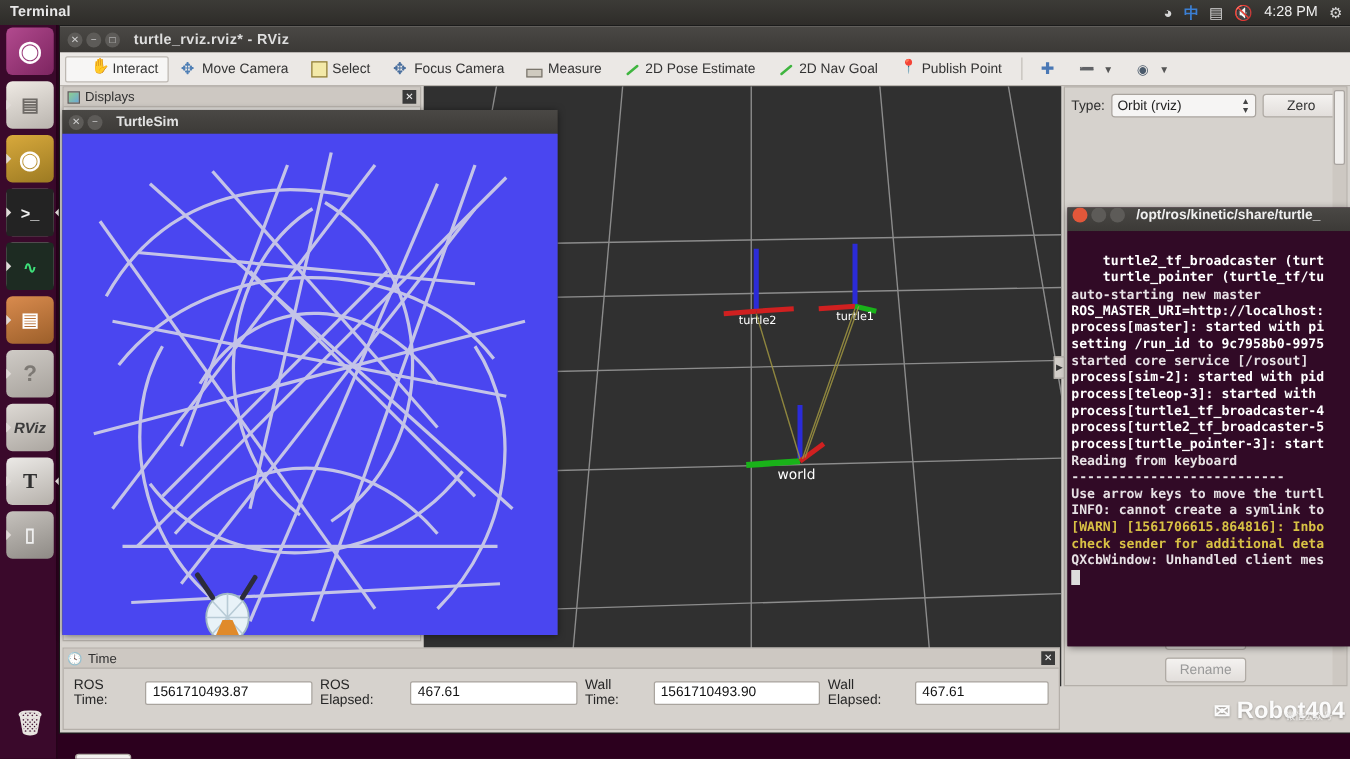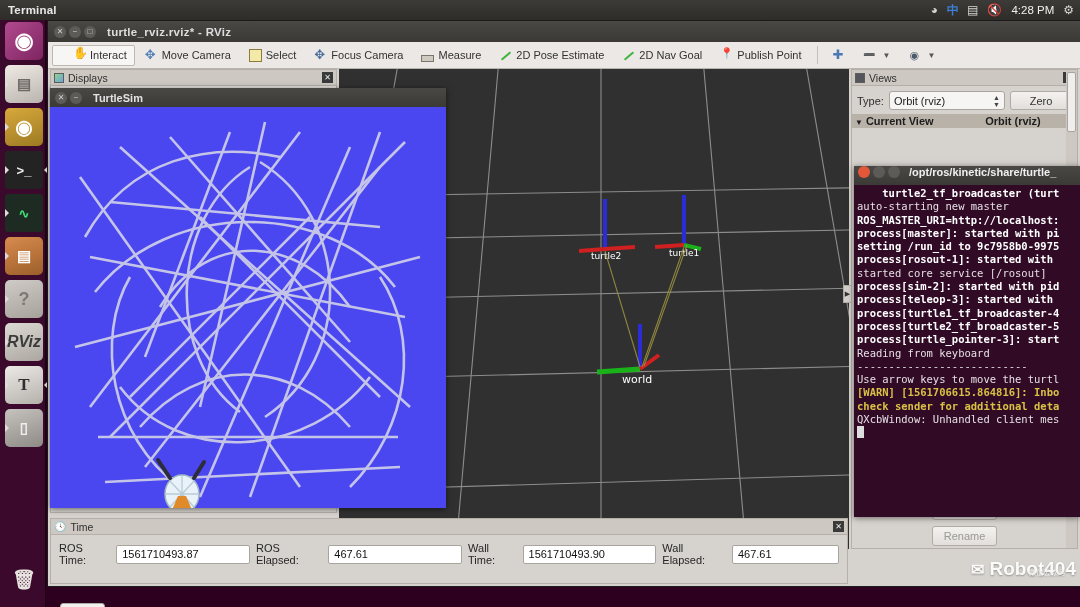--- a/index.html
+++ b/index.html
@@ -152,25 +152,25 @@
 
   
   #terminal {
     position:absolute; left:854px; top:166px; width:226px; height:351px;
     background:#2d0922; box-shadow:0 1px 6px rgba(0,0,0,.5);
   }
   #term-title { height:19px; background:linear-gradient(to bottom,#4a4845,#3c3a37);
     display:flex; align-items:flex-start; padding-left:4px; color:#efefef; font-size:11px; font-weight:bold;
     white-space:nowrap; overflow:hidden;}
   #term-body { position:absolute; left:0; top:19px; width:226px; height:332px;
-    background:#310a26; padding:2px 0 0 3px; overflow:hidden;
+    background:#310a26; padding:18px 0 0 3px; overflow:hidden;
     font-family:"DejaVu Sans Mono","Liberation Mono",monospace; font-size:10.5px; line-height:13.3px;}
   #term-body .ln { white-space:pre; color:#ffffff; font-weight:bold; }
   #term-body .ln.warn { color:#d8c144; }
-  #term-body .ln.plain { font-weight:normal; color:#e6e0e4; }
+  #term-body .ln.plain { font-weight:bold; color:#e6e0e4; }
   #term-cursor { width:7px; height:12px; background:#ddd; display:inline-block; }
   .tw-btn { width:12px;height:12px;border-radius:50%;margin-right:3px;display:inline-block;}
   .tw-close{background:#e2573a;} .tw-min{background:#5d5b58;} .tw-max{background:#5d5b58;}
 
   
   #watermark { position:absolute; right:4px; bottom:27px; display:flex; align-items:center; gap:5px;
     color:#ffffff; font-size:19px; font-weight:bold; text-shadow:0 1px 2px rgba(0,0,0,.35); opacity:.92;}
   #watermark .sub { position:absolute; right:10px; bottom:2px; font-size:7.5px; font-weight:normal; opacity:.8;}
   .wechat { font-size:16px; }
 
@@ -221,21 +221,21 @@
     </div>
     <div class="l-item" style="top:217px;background:linear-gradient(160deg,#d98b4e,#9c5f2a);">
       <div class="gl" style="color:#fff;font-size:15px;">▤</div>
         <span class="l-arrow"></span>
     </div>
     <div class="l-item" style="top:260px;background:linear-gradient(160deg,#cfcbc6,#a6a19b);">
       <div class="gl" style="color:#7d7974;font-size:18px;">?</div>
         <span class="l-arrow"></span>
     </div>
     <div class="l-item" style="top:303px;background:linear-gradient(160deg,#ddd9d4,#aba6a0);">
-      <div class="gl" style="color:#3b3b3b;font-size:16px;font-style:italic;">RViz</div>
+      <div class="gl" style="color:#3b3b3b;font-size:12px;font-style:italic;">RViz</div>
         <span class="l-arrow"></span>
     </div>
     <div class="l-item" style="top:346px;background:linear-gradient(160deg,#eceae7,#b5b0aa);">
       <div class="gl" style="color:#2f2f2f;font-size:17px;font-family:'Liberation Serif',serif;">T</div>
       <span class="l-arrow"></span>
       <span class="l-arrow r"></span>
     </div>
     <div class="l-item" style="top:389px;background:linear-gradient(160deg,#c6c2bd,#8e8a85);">
       <div class="gl" style="color:#efefef;font-size:15px;">▯</div>
         <span class="l-arrow"></span>
@@ -357,39 +357,30 @@
 
           <g stroke="#9a9040" stroke-width="1.1" fill="none" opacity="0.9">
             <path d="M301,298 L266,182"></path>
             <path d="M303,298 L345,178"></path>
             <path d="M305,297 L348,176"></path>
           </g>
         </svg>
       </div>
 
       <div id="views-dock">
-        <div class="dock-header">
-          <span class="dh-ico" style="background:#55555c;"></span>
-          <span>Views</span>
-          <span class="dock-close">✕</span>
-        </div>
         <div class="views-type-row">
           <span class="lbl">Type:</span>
           <div class="combo">
             <span>Orbit (rviz)</span>
             <span class="spin">▲<br>▼</span>
           </div>
           <button class="zero-btn">Zero</button>
         </div>
         <table class="vtable">
           <tbody>
-              <tr class="hdr">
-            <td><span class="tri">▼</span><span>Current View</span></td>
-            <td>Orbit (rviz)</td>
-          </tr>
         </tbody>
           </table>
         <div class="vscroll">
           <div class="thumb"></div>
         </div>
         <div class="hsplit-arrow">▶</div>
         <div id="views-buttons">
           <button class="sbtn dim">Save</button>
           <button class="sbtn dim">Remove</button>
           <button class="sbtn dim">Rename</button>
@@ -485,36 +476,37 @@
 
   <div id="terminal">
     <div id="term-title">
       <span class="tw-btn tw-close"></span>
       <span class="tw-btn tw-min"></span>
       <span class="tw-btn tw-max"></span>
       <span style="margin-left:6px;">/opt/ros/kinetic/share/turtle_</span>
     </div>
     <div id="term-body">
       <div class="ln">    turtle2_tf_broadcaster (turt</div>
+      <div class="ln">    turtle_pointer (turtle_tf/tu</div>
       <div class="ln"></div>
       <div class="ln plain">auto-starting new master</div>
       <div class="ln">ROS_MASTER_URI=http://localhost:</div>
       <div class="ln">process[master]: started with pi</div>
       <div class="ln"></div>
       <div class="ln">setting /run_id to 9c7958b0-9975</div>
-      <div class="ln">process[rosout-1]: started with</div>
       <div class="ln plain">started core service [/rosout]</div>
       <div class="ln">process[sim-2]: started with pid</div>
       <div class="ln">process[teleop-3]: started with</div>
       <div class="ln">process[turtle1_tf_broadcaster-4</div>
       <div class="ln">process[turtle2_tf_broadcaster-5</div>
       <div class="ln">process[turtle_pointer-3]: start</div>
       <div class="ln plain">Reading from keyboard</div>
       <div class="ln plain">---------------------------</div>
       <div class="ln plain">Use arrow keys to move the turtl</div>
+      <div class="ln plain">INFO: cannot create a symlink to</div>
       <div class="ln warn">[WARN] [1561706615.864816]: Inbo</div>
       <div class="ln warn">check sender for additional deta</div>
       <div class="ln plain">QXcbWindow: Unhandled client mes</div>
       <div><span id="term-cursor"></span></div>
     </div>
   </div>
 
   <div id="watermark">
     <span class="wechat">✉</span>
     <span>Robot404</span>

